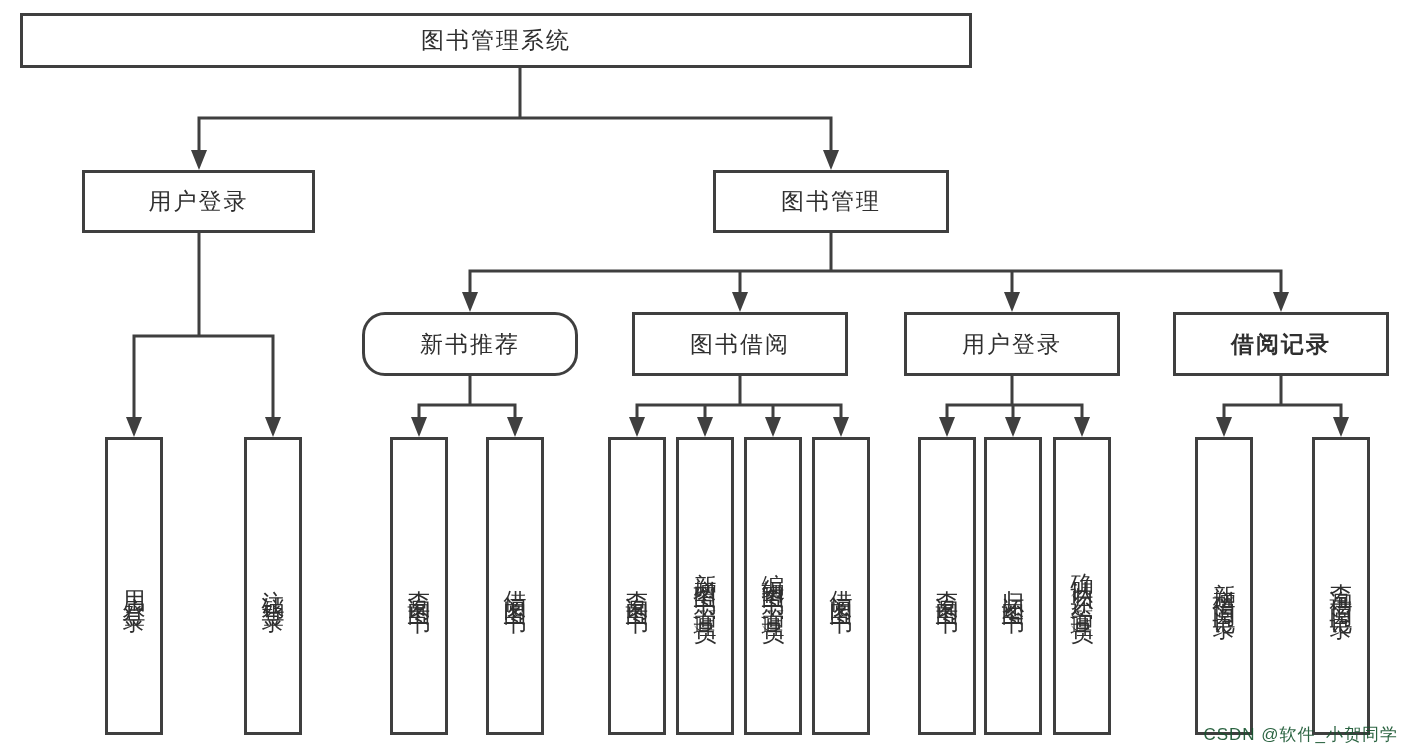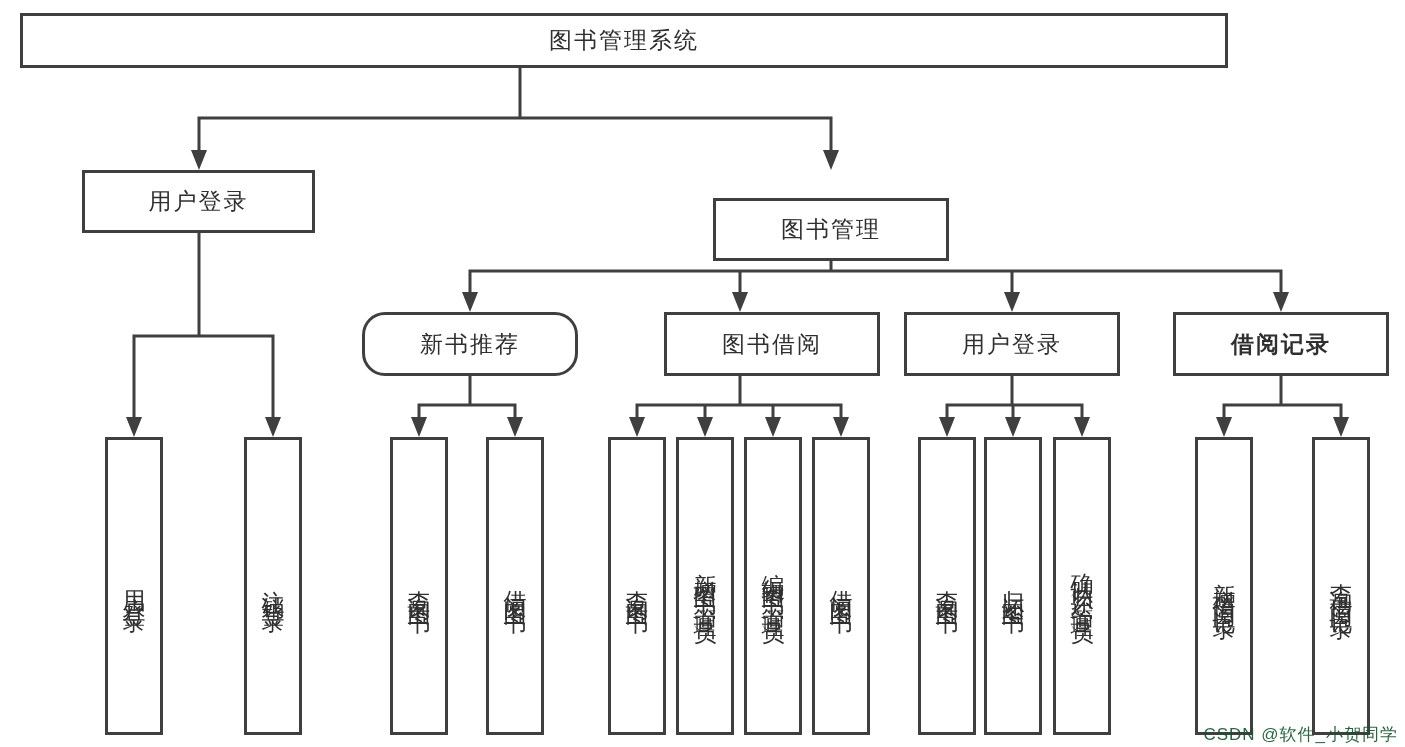--- a/index.html
+++ b/index.html
@@ -24,26 +24,26 @@
     background: #ffffff;
     border: 3px solid #3f3f3f;
     display: flex; align-items: center; justify-content: center;
     color: #2f2f2f;
   }
   .hnode {
     font-size: 23px;
     letter-spacing: 2px;
     white-space: nowrap;
   }
-  .root-node  { left: 20px;  top: 13px;  width: 1208px; height: 55px; }
+  .root-node  { left: 20px;  top: 13px;  width: 952px; height: 55px; }
   .n-user     { left: 82px;  top: 170px; width: 233px;  height: 63px; }
-  .n-bookmgmt { left: 713px; top: 170px; width: 236px;  height: 63px; margin-top: 28px; }
+  .n-bookmgmt { left: 713px; top: 170px; width: 236px;  height: 63px; }
   .lvl3 { top: 312px; width: 216px; height: 64px; }
   .n-recommend { left: 362px; border-radius: 23px; }
-  .n-borrow    { left: 664px; }
+  .n-borrow    { left: 632px; }
   .n-current   { left: 904px; }
   .n-records   { left: 1173px; font-weight: bold; }
   .leaf {
     top: 437px; width: 58px; height: 298px;
     writing-mode: vertical-rl;
     text-orientation: mixed;
     font-size: 23px;
     letter-spacing: 7px;
     line-height: 1;
   }

